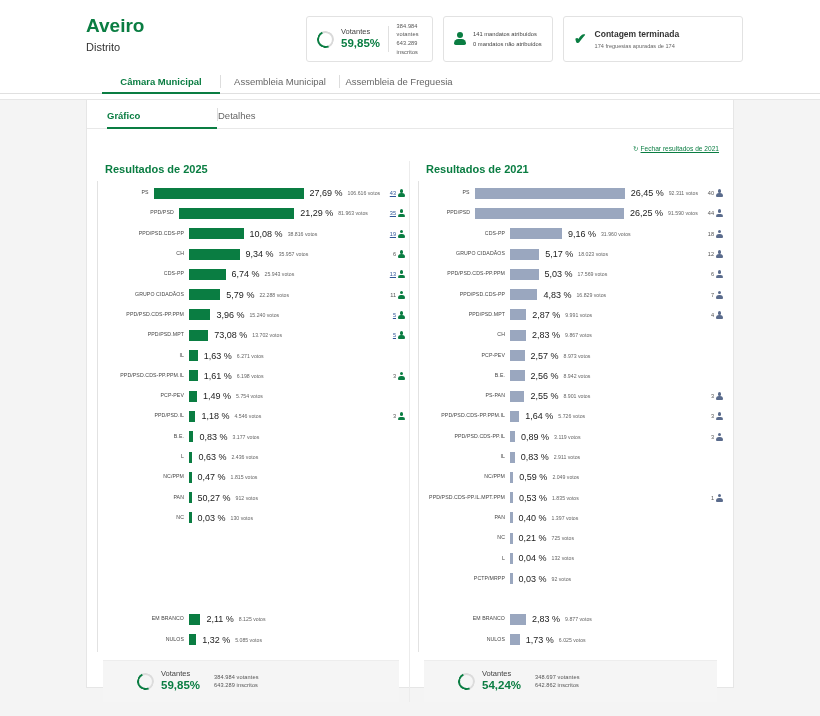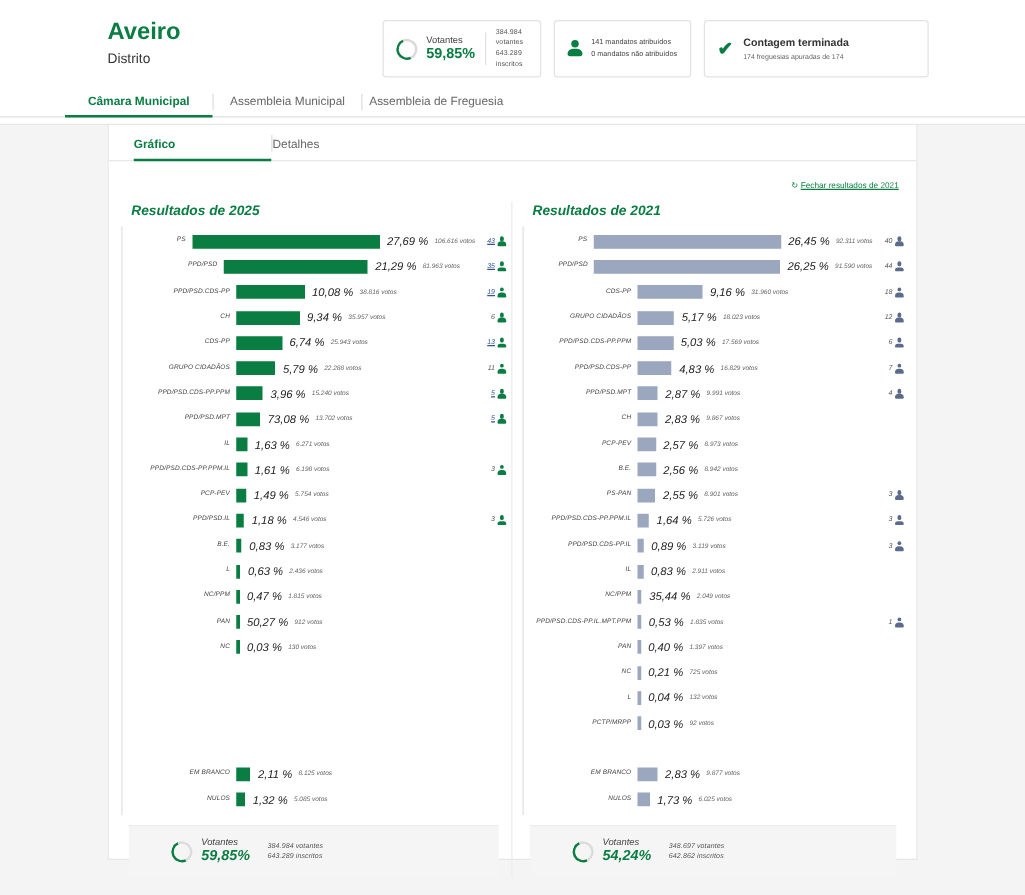--- a/index.html
+++ b/index.html
@@ -52,21 +52,21 @@
   .person-icon .head { position:absolute; top:0; left:3px; width:6px; height:6px; border-radius:50%; background:#0a7d42;}
   .person-icon .body { position:absolute; bottom:1px; left:0; width:12px; height:6px; border-radius:5px 5px 2px 2px; background:#0a7d42;}
   .mand-txt { margin-left:7px; font-size:5.8px; color:#444; line-height:1.75; }
 
   .check { color:#0a7d42; font-size:15px; font-weight:bold; flex:0 0 auto; }
   .cont-txt { margin-left:8px; }
   .cont-title { font-size:8.5px; font-weight:bold; color:#333; line-height:1.3;}
   .cont-sub { font-size:5.6px; color:#666; margin-top:2px;}
 
   
-  .tabs-main { display:flex; padding-left:52px; margin-top: 6px; position:relative; }
+  .tabs-main { display:flex; padding-left:102px; margin-top: 6px; position:relative; }
   .tabs-main:after { content:""; position:absolute; left:0; right:0; bottom:0; height:1px; background:#e0e0e0;}
   .tab {
     font-size:9.5px; color:#666; padding: 8px 0 7px 0; text-align:center;
     width:118px; position:relative; cursor:pointer;
   }
   .tab.active { color:#0a7d42; font-weight:bold; }
   .tab.active:after {
     content:""; position:absolute; left:0; right:0; bottom:0; height:2px; background:#0a7d42; z-index:2;
   }
   .tab-sep { width:1px; background:#ddd; height:13px; align-self:center; }
@@ -79,21 +79,21 @@
   .tabs-sub { display:flex; padding-left: 20px; position:relative; }
   .tabs-sub:after { content:""; position:absolute; left:0; right:0; bottom:0; height:1px; background:#e8e8e8;}
   .tab2 { font-size:9.5px; color:#666; padding:10px 0 8px 0; width:110px; text-align:left; position:relative; cursor:pointer;}
   .tab2.active { color:#0a7d42; font-weight:bold; }
   .tab2.active:after { content:""; position:absolute; left:0; right:0; bottom:0; height:2px; background:#0a7d42; z-index:2;}
 
   .closelink-row { text-align:right; padding: 8px 14px 0 0; }
   .closelink { font-size:6.6px; color:#0a7d42; text-decoration:underline; cursor:pointer; white-space:nowrap;}
   .closelink .refresh { text-decoration:none; display:inline-block; margin-right:2px;}
 
-  .cols { display:flex; padding: 6px 10px 0 10px; font-style: italic; }
+  .cols { display:flex; padding: 6px 10px 0 10px; }
   .col { width: 50%; position:relative; }
   .col-left { border-right:1px solid #ececec; padding-right:4px;}
   .col-right { padding-left:8px;}
   .col-title { font-size:11px; font-weight:bold; color:#0a7d42; margin: 2px 0 8px 8px;}
 
   .rows { position:relative; }
   .row { display:flex; align-items:center; height: 20.3px; }
   .r-label {
     width: 92px; text-align:right; font-size:5.2px; color:#444;
     padding-right:5px; line-height:1.15; letter-spacing:.1px;
@@ -633,21 +633,21 @@
                   <div class="bar" style="width: 4.70699px;"></div>
                   <div class="pct">0,83 %</div>
                   <div class="votes">2.911 votos</div>
                 </div>
                 <div class="mand"></div>
               </div>
               <div class="row">
                 <div class="r-label">NC/PPM</div>
                 <div class="bar-area">
                   <div class="bar" style="width: 3.34594px;"></div>
-                  <div class="pct">35,44 %</div>
+                  <div class="pct">0,59 %</div>
                   <div class="votes">2.049 votos</div>
                 </div>
                 <div class="mand"></div>
               </div>
               <div class="row">
                 <div class="r-label">PPD/PSD.CDS-PP.IL.MPT.PPM</div>
                 <div class="bar-area">
                   <div class="bar" style="width: 3.00567px;"></div>
                   <div class="pct">0,53 %</div>
                   <div class="votes">1.835 votos</div>

